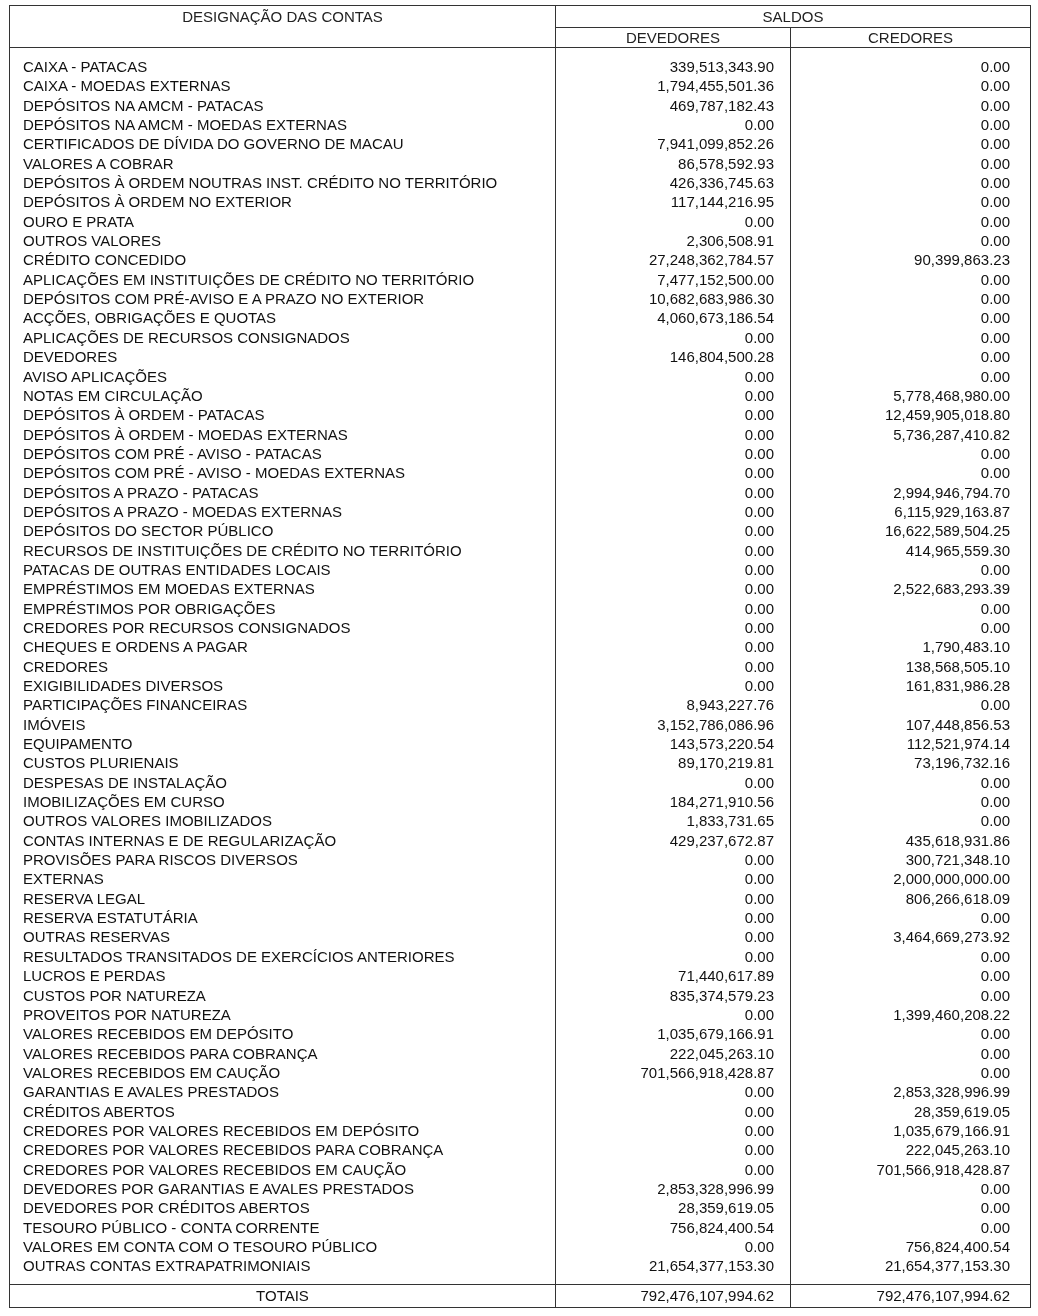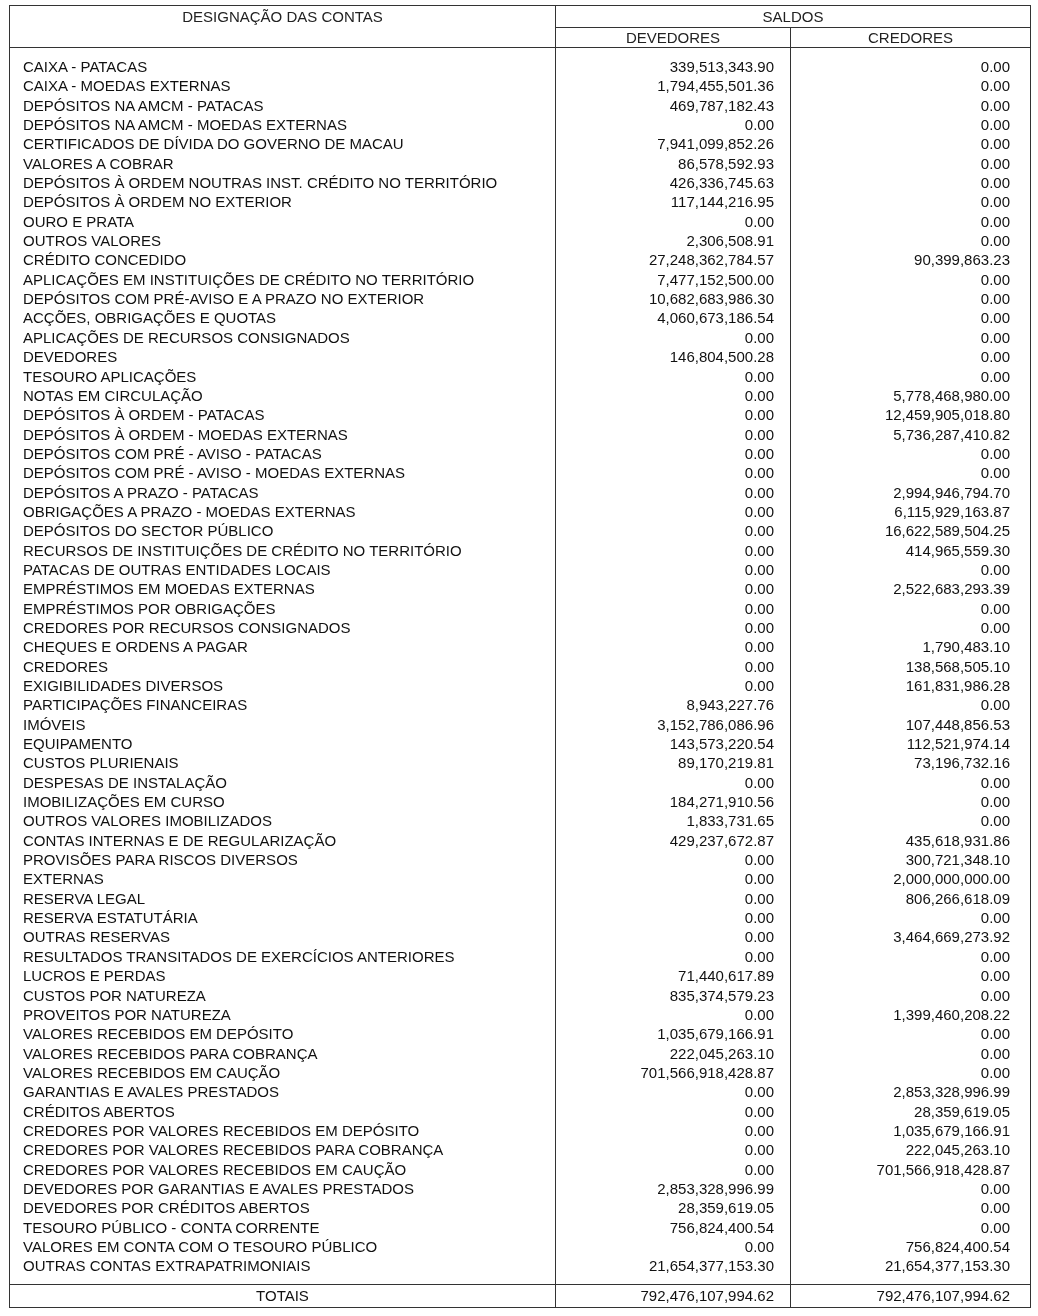--- a/index.html
+++ b/index.html
@@ -119,21 +119,21 @@
           <td class="body-cell name">APLICAÇÕES DE RECURSOS CONSIGNADOS</td>
           <td class="body-cell num">0.00</td>
           <td class="body-cell num3">0.00</td>
         </tr>
         <tr>
           <td class="body-cell name">DEVEDORES</td>
           <td class="body-cell num">146,804,500.28</td>
           <td class="body-cell num3">0.00</td>
         </tr>
         <tr>
-          <td class="body-cell name">TESOURO APLICAÇÕES</td>
+          <td class="body-cell name">AVISO APLICAÇÕES</td>
           <td class="body-cell num">0.00</td>
           <td class="body-cell num3">0.00</td>
         </tr>
         <tr>
           <td class="body-cell name">NOTAS EM CIRCULAÇÃO</td>
           <td class="body-cell num">0.00</td>
           <td class="body-cell num3">5,778,468,980.00</td>
         </tr>
         <tr>
           <td class="body-cell name">DEPÓSITOS À ORDEM - PATACAS</td>
@@ -154,21 +154,21 @@
           <td class="body-cell name">DEPÓSITOS COM PRÉ - AVISO - MOEDAS EXTERNAS</td>
           <td class="body-cell num">0.00</td>
           <td class="body-cell num3">0.00</td>
         </tr>
         <tr>
           <td class="body-cell name">DEPÓSITOS A PRAZO - PATACAS</td>
           <td class="body-cell num">0.00</td>
           <td class="body-cell num3">2,994,946,794.70</td>
         </tr>
         <tr>
-          <td class="body-cell name">OBRIGAÇÕES A PRAZO - MOEDAS EXTERNAS</td>
+          <td class="body-cell name">DEPÓSITOS A PRAZO - MOEDAS EXTERNAS</td>
           <td class="body-cell num">0.00</td>
           <td class="body-cell num3">6,115,929,163.87</td>
         </tr>
         <tr>
           <td class="body-cell name">DEPÓSITOS DO SECTOR PÚBLICO</td>
           <td class="body-cell num">0.00</td>
           <td class="body-cell num3">16,622,589,504.25</td>
         </tr>
         <tr>
           <td class="body-cell name">RECURSOS DE INSTITUIÇÕES DE CRÉDITO NO TERRITÓRIO</td>

